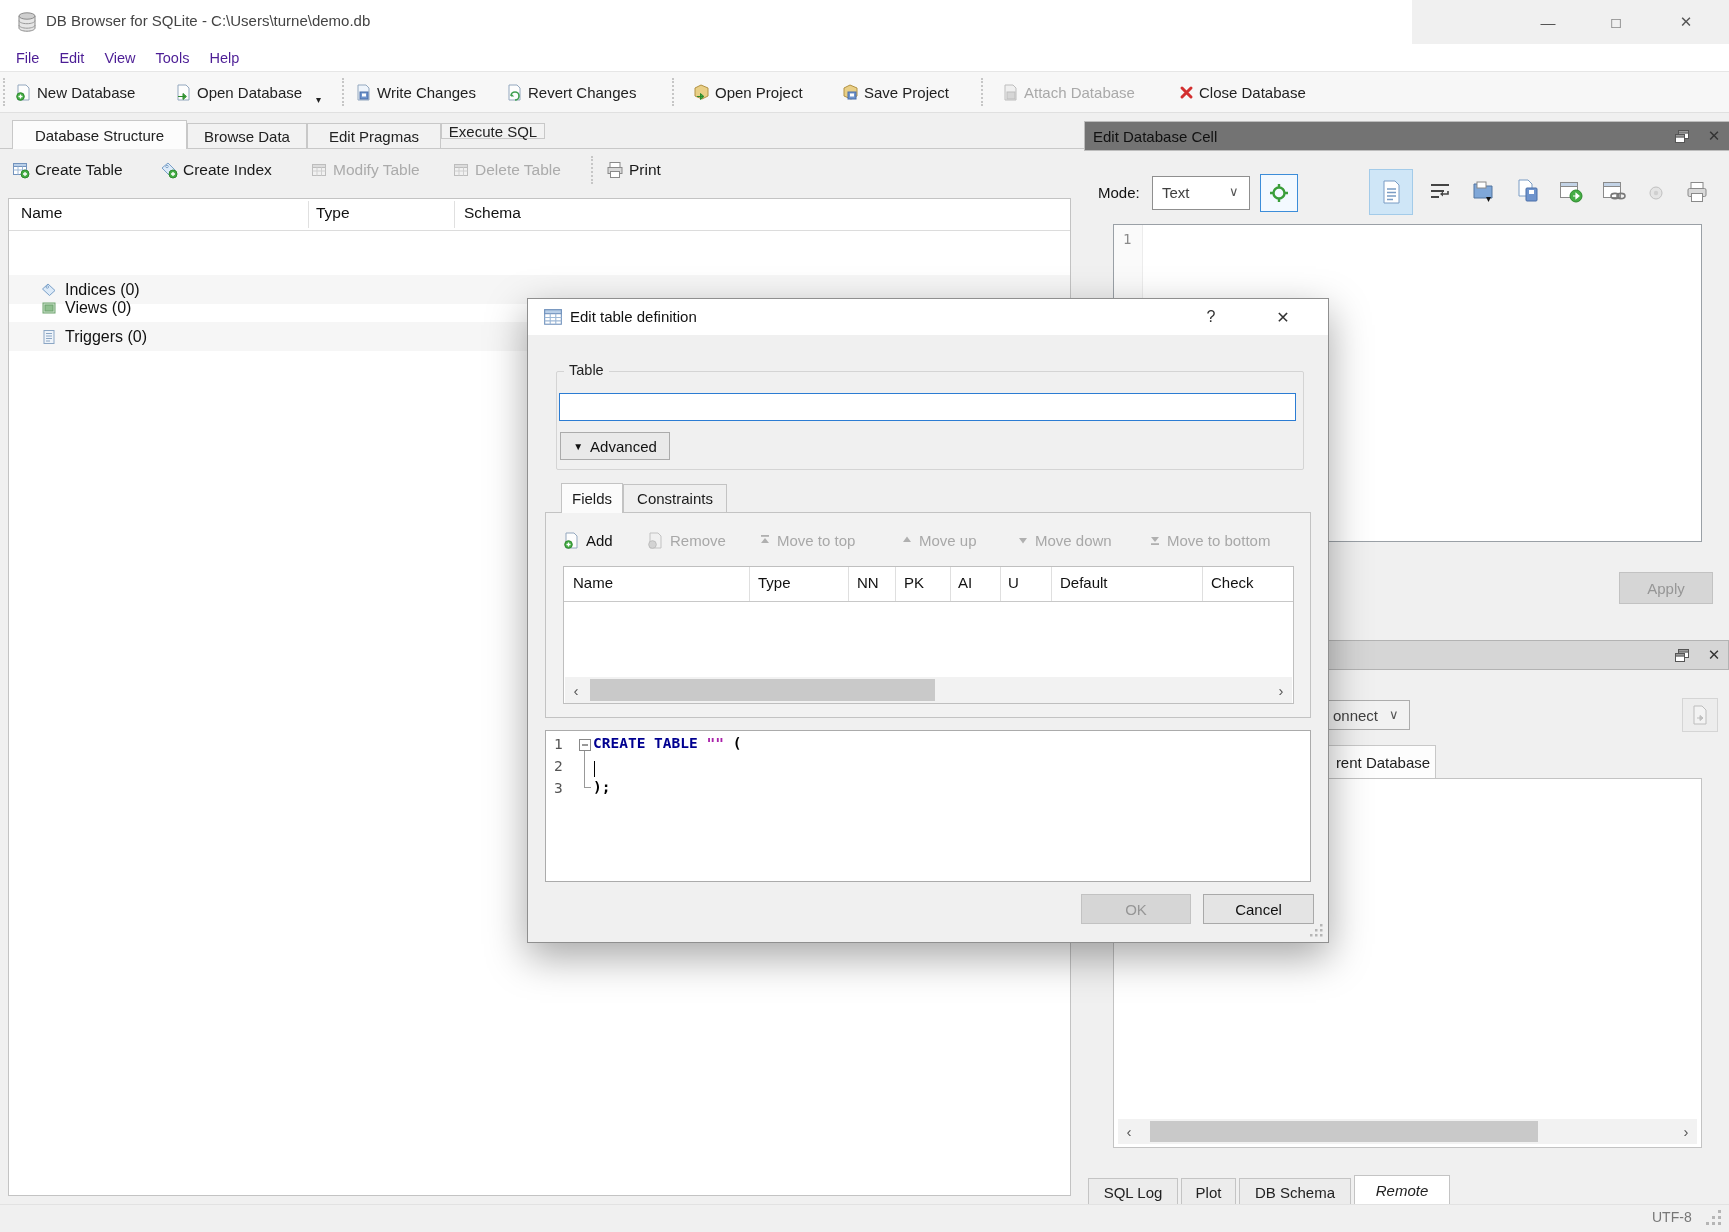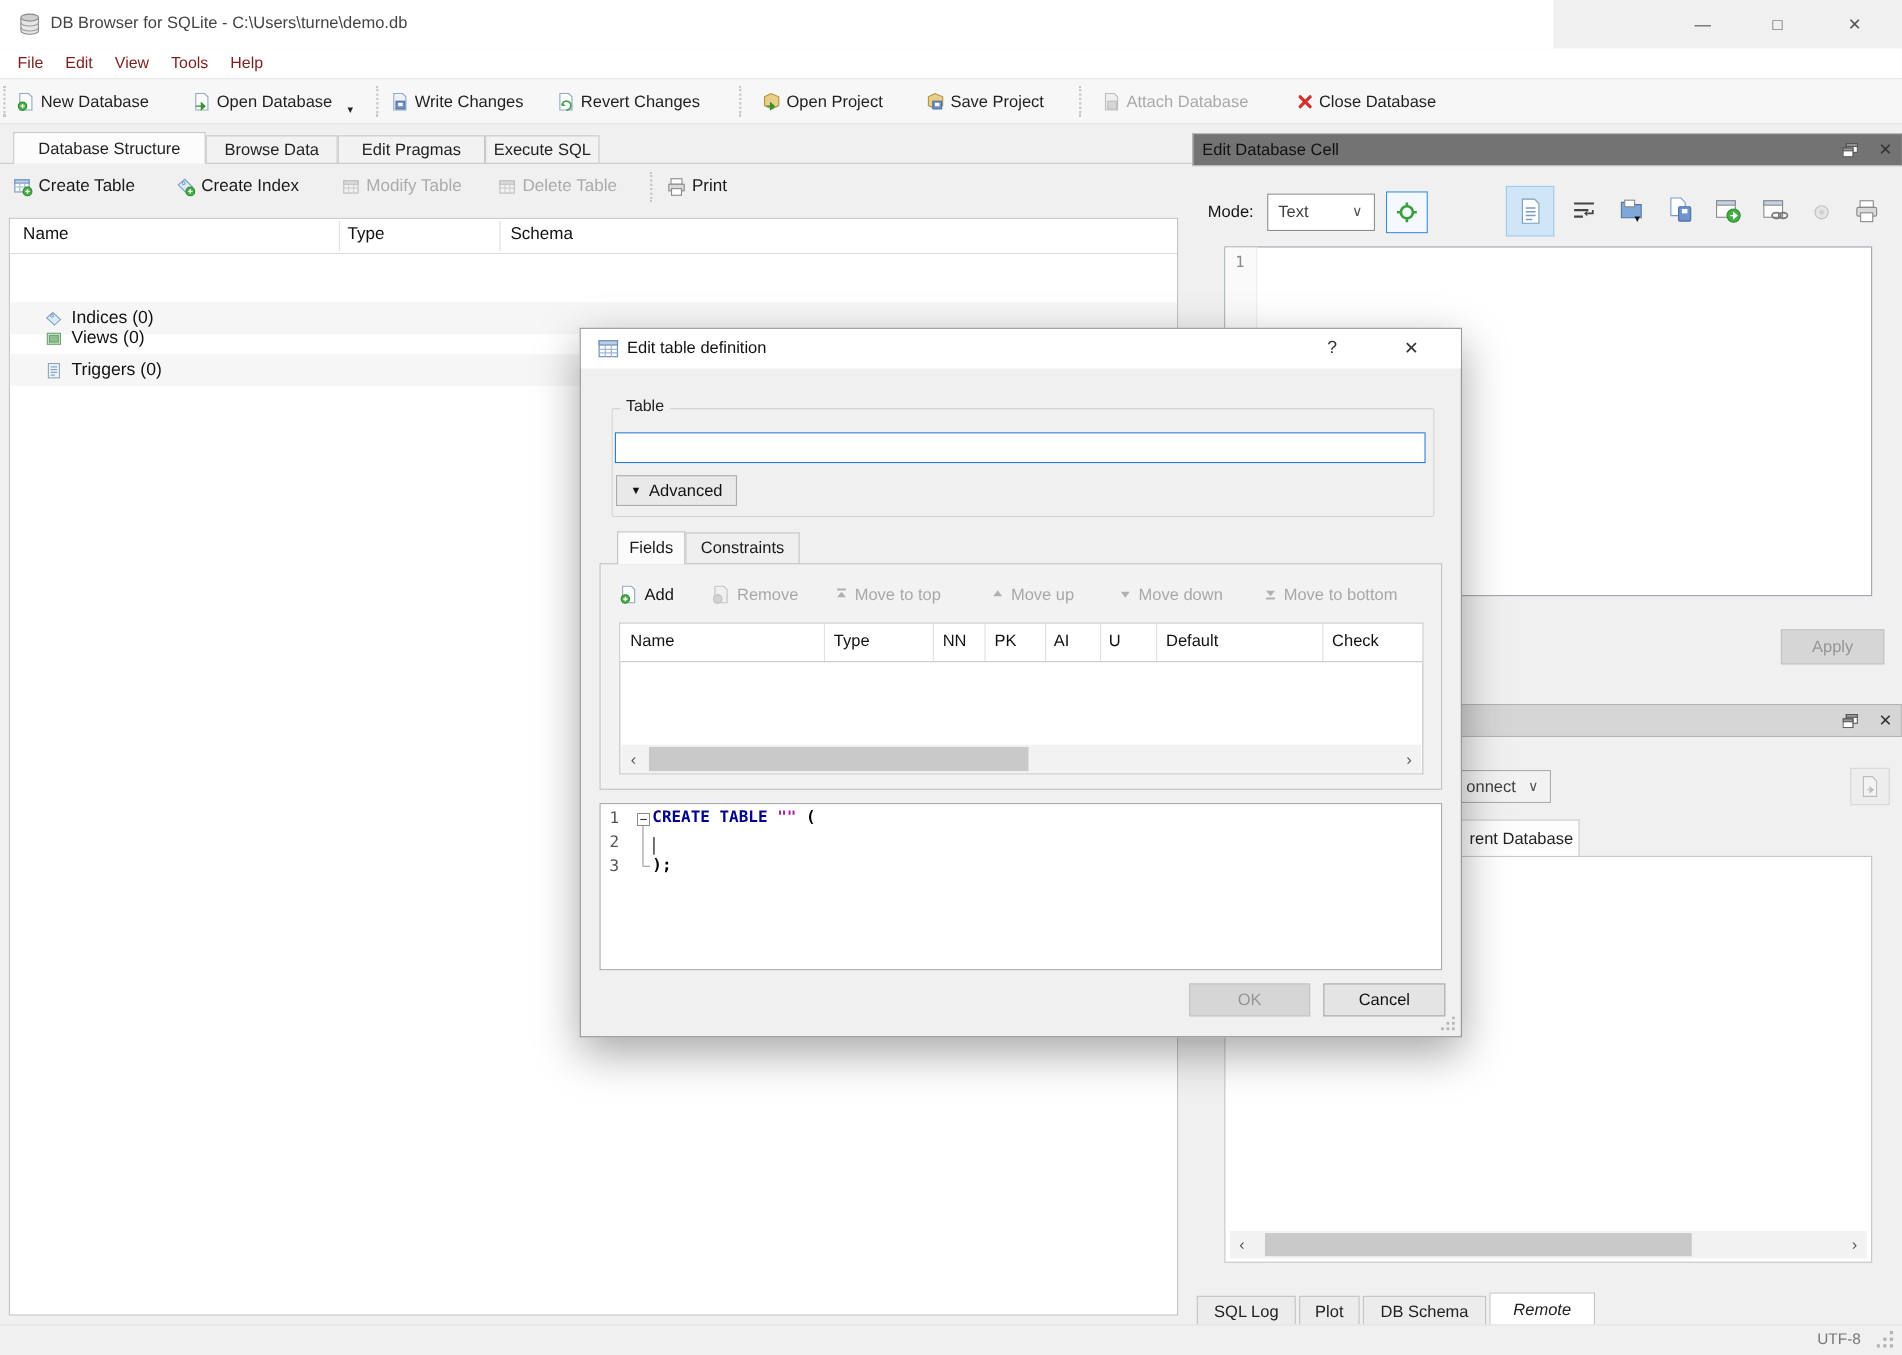--- a/index.html
+++ b/index.html
@@ -5,21 +5,21 @@
   html,body{margin:0;padding:0;}
   body{width:1729px;height:1232px;position:relative;overflow:hidden;background:#f0f0f0;
        font-family:"Liberation Sans",sans-serif;color:#1a1a1a;-webkit-font-smoothing:antialiased;}
   .abs{position:absolute;}
   
   .titlebar{left:0;top:0;width:1412px;height:44px;background:#ffffff;}
   .title-text{font-size:15px;color:#444;}
   .winbtn{width:48px;height:36px;display:flex;align-items:center;justify-content:center;
           font-size:15px;color:#555;cursor:default;}
   .menubar{left:0;top:44px;width:1729px;height:27px;background:#ffffff;display:flex;align-items:center;padding-left:6px;box-sizing:border-box;}
-  .menu-item{padding:3px 10px;font-size:14.5px;color:#7f1d1d;}
+  .menu-item{padding:3px 10px;font-size:14.5px;color:#4c1d95;}
   .toolbar{left:0;top:71px;width:1729px;height:42px;background:#f7f7f7;border-top:1px solid #e6e6e6;border-bottom:1px solid #e0e0e0;box-sizing:border-box;}
   .tbtn{position:absolute;top:6px;height:28px;display:flex;align-items:center;gap:5px;font-size:15px;color:#222;padding:0 4px;}
   .tbtn.disabled{color:#a9a9a9;}
   .tsep{position:absolute;top:6px;height:28px;width:0;border-left:2px dotted #c6c6c6;}
   
   .tabline{left:0;top:148px;width:1084px;height:1px;background:#c8c8c8;}
   .tab{position:absolute;box-sizing:border-box;border:1px solid #c8c8c8;background:#f2f2f2;
        display:flex;align-items:center;justify-content:center;font-size:15px;color:#222;}
   .tab.active{background:#fcfcfc;border-bottom:none;z-index:3;}
   
@@ -179,21 +179,21 @@
       <path d="M3 3l9 9M12 3l-9 9" stroke="#d32f2f" stroke-width="3" stroke-linecap="round"></path>
     </svg>
     <span>Close Database</span>
   </div>
 </div>
 
 <div class="abs tabline"></div>
 <div class="tab active" style="left:12px;top:120px;width:175px;height:29px">Database Structure</div>
 <div class="tab" style="left:187px;top:123px;width:120px;height:26px">Browse Data</div>
 <div class="tab" style="left:307px;top:123px;width:134px;height:26px">Edit Pragmas</div>
-<div class="tab" style="left:441px;top:123px;width:104px;height:26px">Execute SQL</div>
+<div class="tab" style="left:441px;top:123px;width:104px;height:16px">Execute SQL</div>
 
 <div class="sbtn" style="left:12px">
   <svg width="18" height="18" viewBox="0 0 18 18">
     <rect x="1.5" y="2.5" width="13" height="11" fill="#fff" stroke="#7293bd"></rect>
     <rect x="1.5" y="2.5" width="13" height="3" fill="#b9cfe8" stroke="#7293bd"></rect>
     <path d="M1.5 9h13M6 5.5v8M10.5 5.5v8" stroke="#9db8d6"></path>
     <circle cx="13" cy="13" r="4" fill="#44ad44" stroke="#2d8a2d"></circle>
     <path d="M13 11v4M11 13h4" stroke="#fff" stroke-width="1.3"></path>
   </svg>
   <span>Create Table</span>

